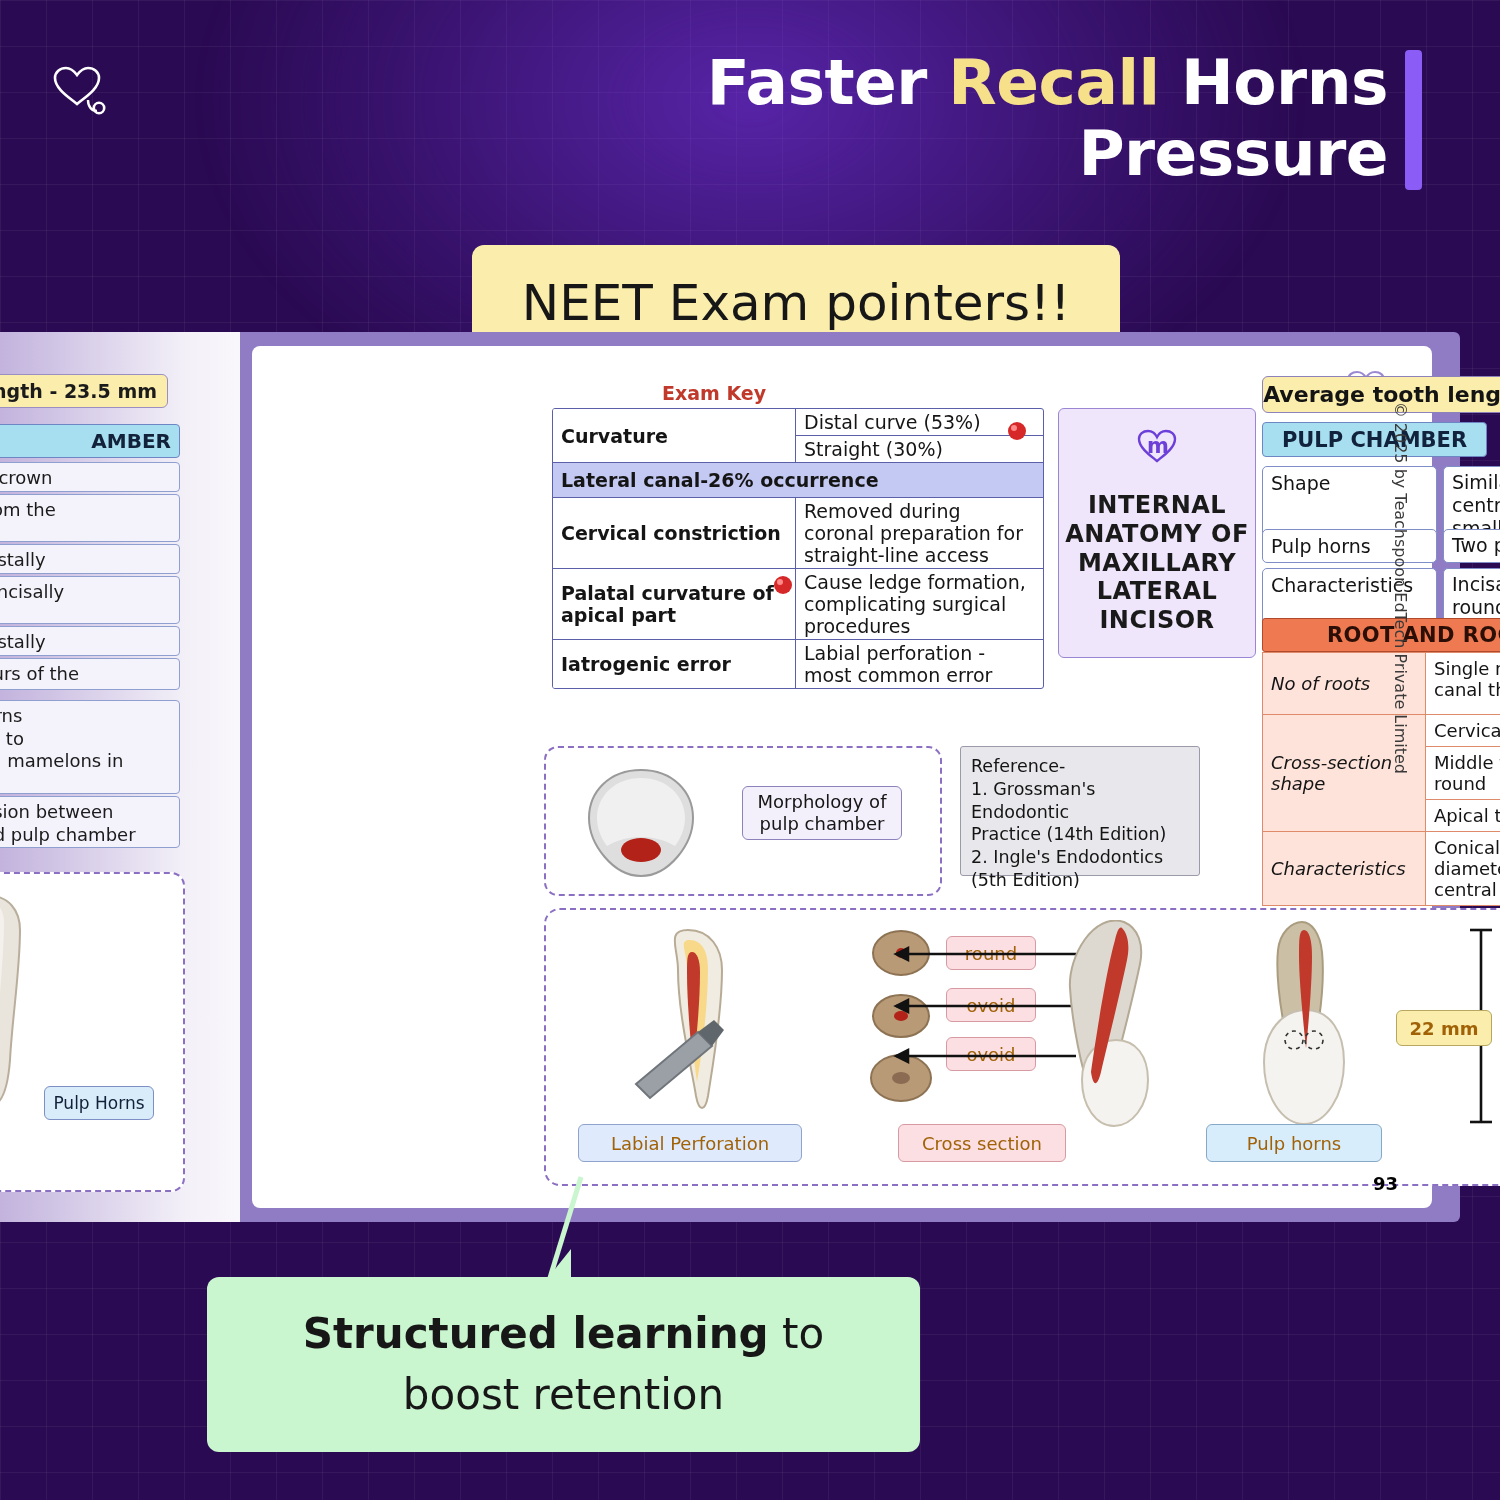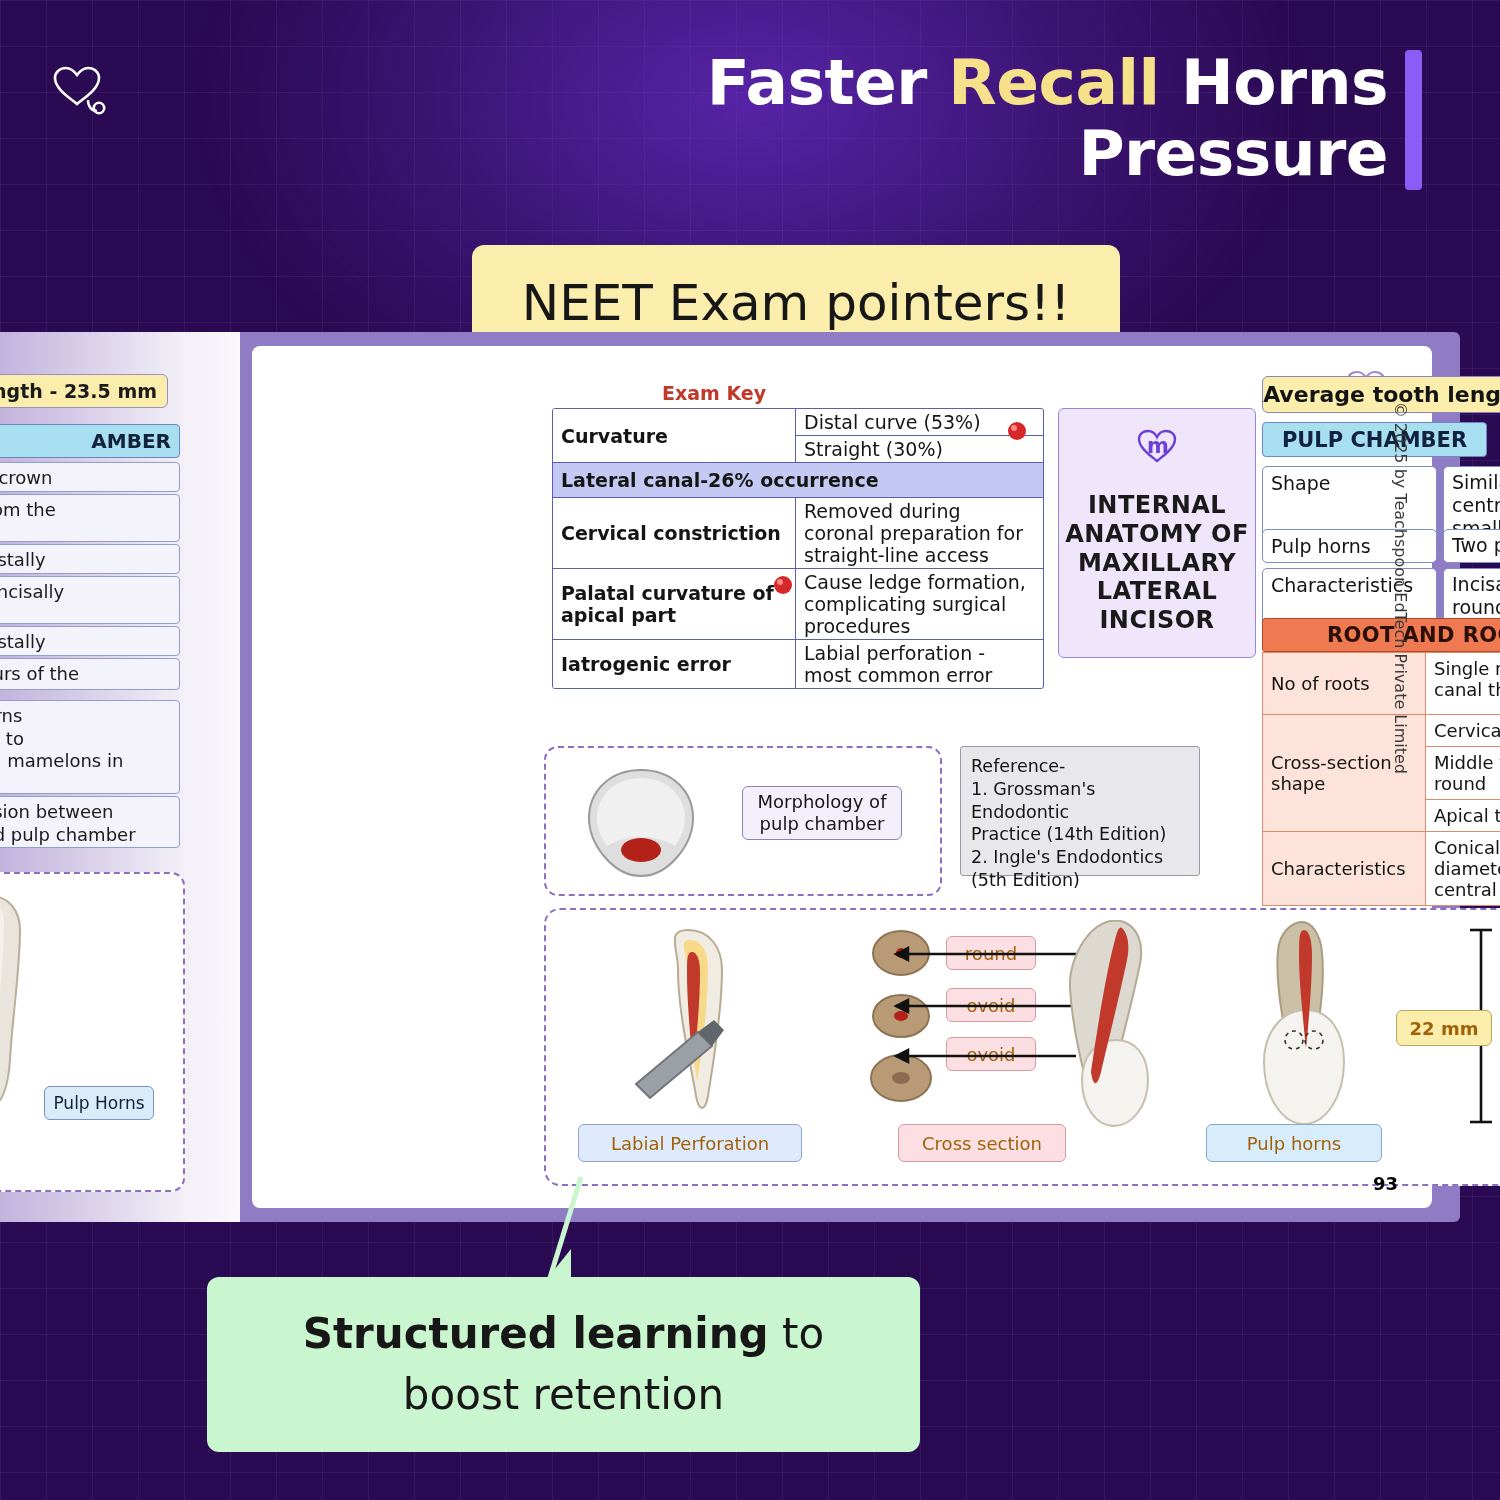--- a/index.html
+++ b/index.html
@@ -182,21 +182,21 @@
     background:#ef7a52; border:1.6px solid #b14a2a; border-radius:3px;
     display:flex; align-items:center; justify-content:center;
     font-weight:bold; font-size:21px; color:#2b0f06; letter-spacing:0.4px;
   }
   .root-table{
     position:absolute; left:1010px; top:306px; width:422px;
     border:1.6px solid #e08a6c; font-size:18px; color:#141414;
   }
   .rt-row{ display:flex; border-bottom:1.5px solid #e08a6c; }
   .rt-row:last-child{ border-bottom:none; }
-  .rt-l{ width:163px; background:#fde3da; padding:20px 8px; border-right:1.5px solid #e08a6c; display:flex; align-items:center; }
+  .rt-l{ width:163px; background:#fde3da; padding:20px 8px; border-right:1.5px solid #e08a6c; display:flex; align-items:center;font-style:italic; }
   .rt-r{ flex:1; background:#fff; }
   .rt-sub{ padding:5px 8px; border-bottom:1.5px solid #e08a6c; }
   .rt-sub:last-child{ border-bottom:none; }
   
   .morph-box{
     position:absolute; left:292px; top:400px; width:398px; height:150px;
     border:2.2px dashed #8b6fc2; border-radius:14px; background:#fff;
   }
   .morph-label{
     position:absolute; left:196px; top:38px; width:160px; height:54px;

